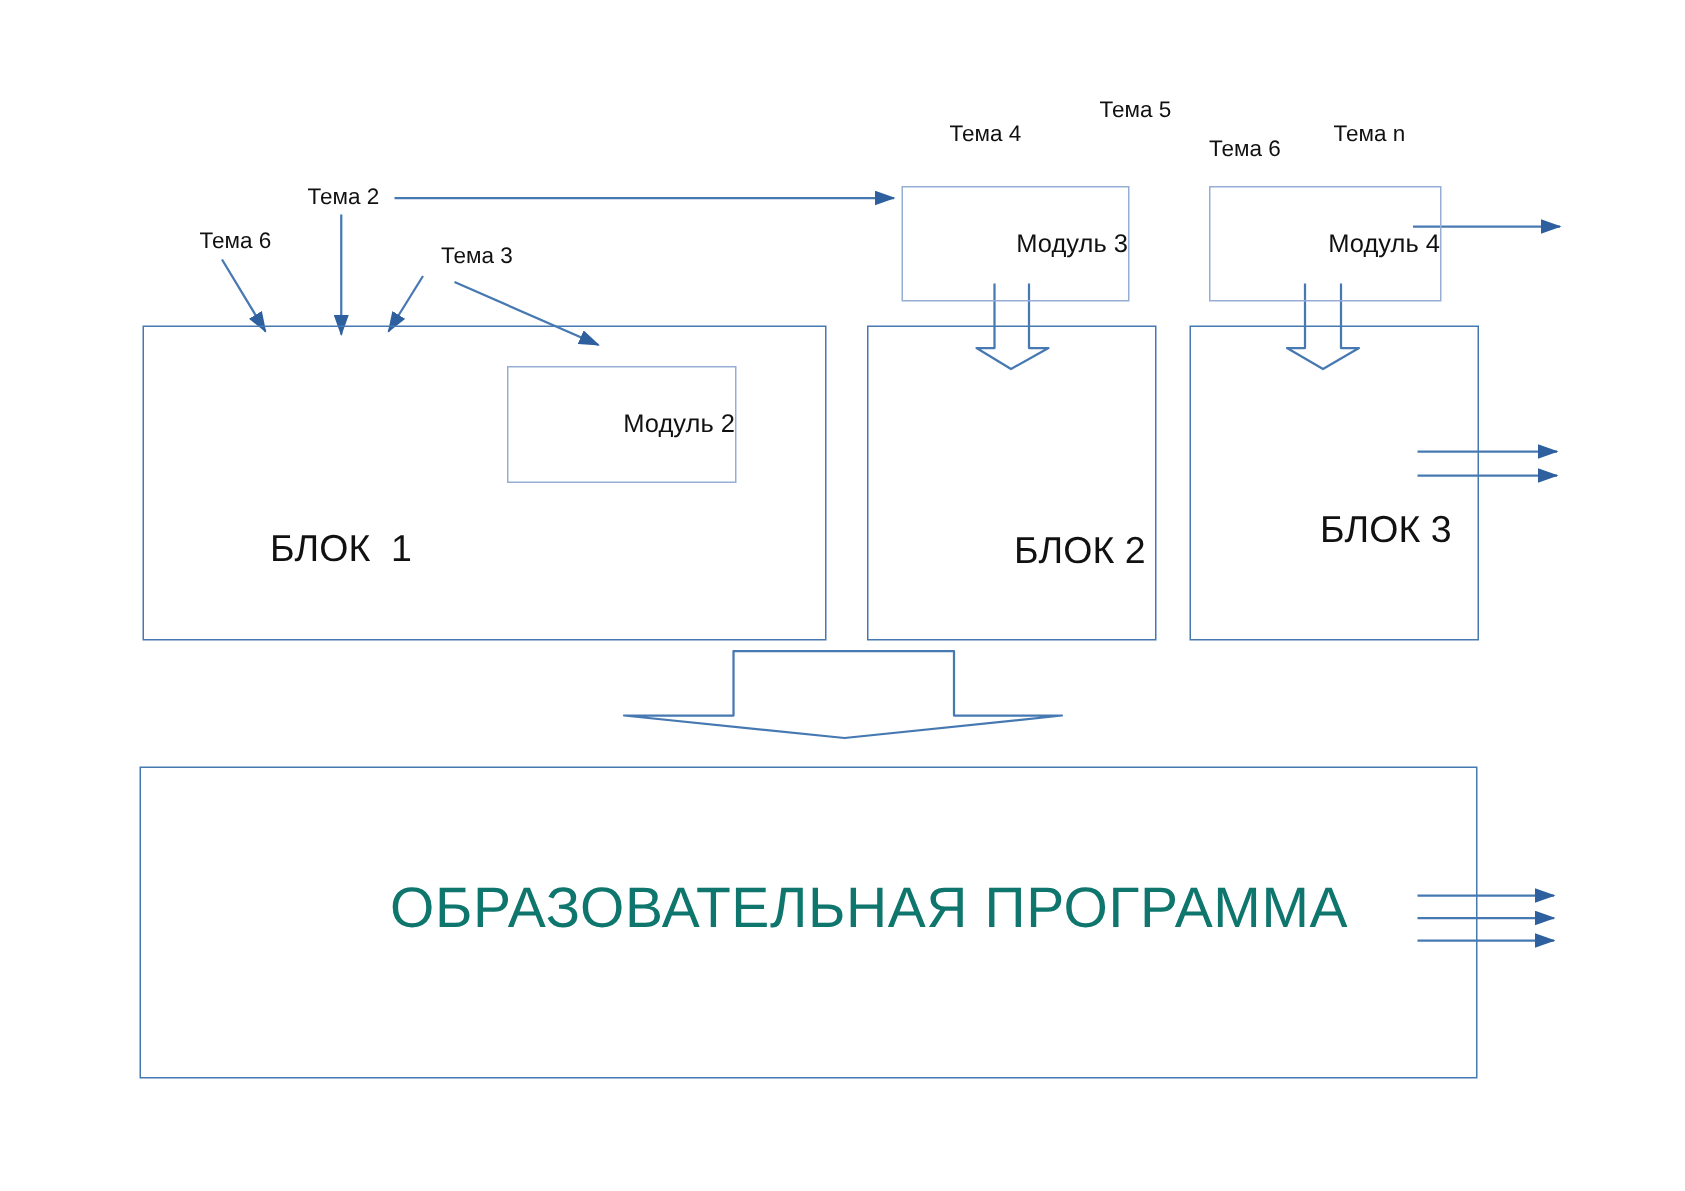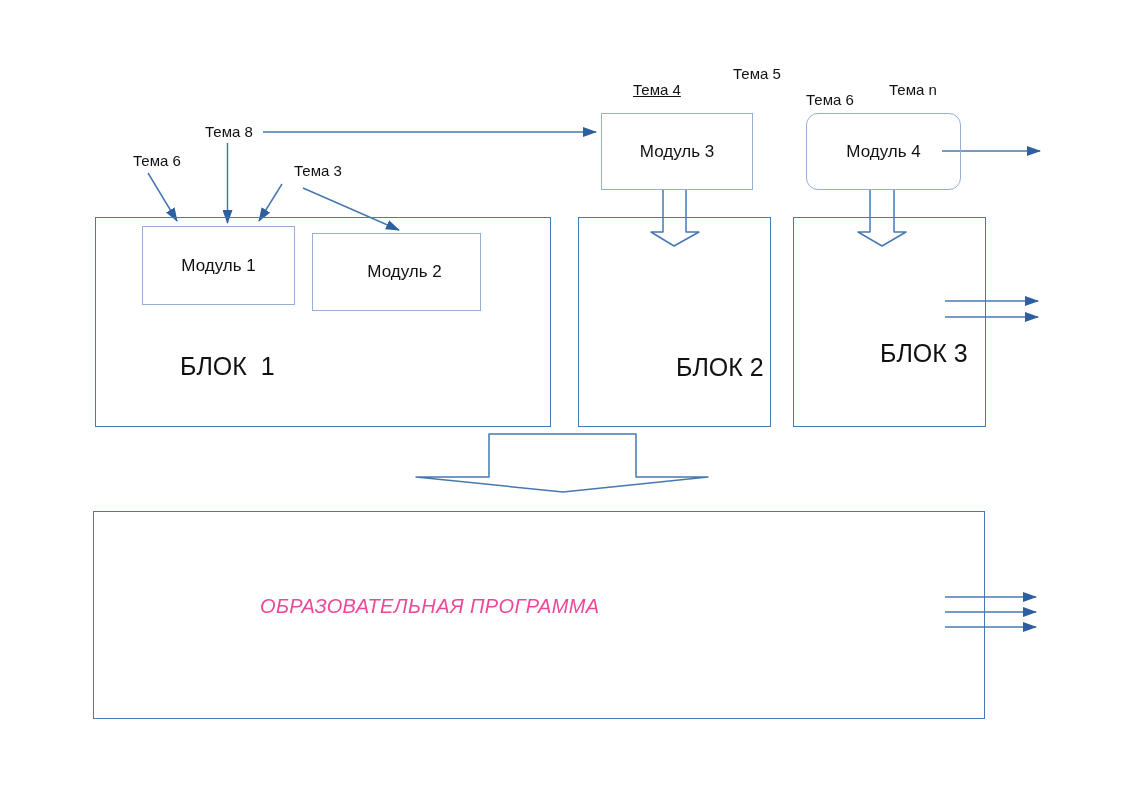--- a/index.html
+++ b/index.html
@@ -29,21 +29,22 @@
     line-height: 16px;
     white-space: pre;
     color: #111111;
   }
   .module-box {
     position: absolute;
     border: 1.2px solid #96aed4;
     background: transparent;
     display: flex;
     align-items: center;
-    justify-content: center;
+    justify-content: flex-end;
+    margin-top: 11px;
   }
   .module-label {
     font-size: 17px;
     white-space: pre;
     color: #111111;
   }
   .block-box {
     position: absolute;
     border: 1.6px solid #4678b2;
     background: transparent;
@@ -61,26 +62,25 @@
     top: 511px;
     width: 890px;
     height: 206px;
     border: 1.6px solid #4678b2;
     background: transparent;
   }
   .program-label {
     position: absolute;
     left: 260px;
     top: 590px;
-    font-size: 20px;
+    font-size: 38px;
     line-height: 32px;
     letter-spacing: 0.4px;
     white-space: pre;
-    color: #ec4899;
-    font-style: italic;
+    color: #0f766e;
   }
 </style>
 </head>
 <body>
 
 <div class="canvas">
 
   <svg class="connectors" viewBox="0 0 1123 794" xmlns="http://www.w3.org/2000/svg">
     <defs>
       <marker id="ah" viewBox="0 0 14 10" refX="13" refY="5" markerWidth="14" markerHeight="10" markerUnits="userSpaceOnUse" orient="auto">
@@ -106,44 +106,41 @@
 
     <line x1="945" y1="301" x2="1038" y2="301" stroke="#4678b2" stroke-width="1.5" marker-end="url(#ah)"></line>
     <line x1="945" y1="317" x2="1038" y2="317" stroke="#4678b2" stroke-width="1.5" marker-end="url(#ah)"></line>
 
     <line x1="945" y1="597" x2="1036" y2="597" stroke="#4678b2" stroke-width="1.5" marker-end="url(#ah)"></line>
     <line x1="945" y1="612" x2="1036" y2="612" stroke="#4678b2" stroke-width="1.5" marker-end="url(#ah)"></line>
     <line x1="945" y1="627" x2="1036" y2="627" stroke="#4678b2" stroke-width="1.5" marker-end="url(#ah)"></line>
   </svg>
 
   <div class="tema-label" style="left:133px; top:153px;">Тема 6</div>
-  <div class="tema-label" style="left:205px; top:124px;">Тема 8</div>
+  <div class="tema-label" style="left:205px; top:124px;">Тема 2</div>
   <div class="tema-label" style="left:270px; top:163px;margin-left:24px;">Тема 3</div>
-  <div class="tema-label" style="left:633px; top:82px;text-decoration:underline;">Тема 4</div>
+  <div class="tema-label" style="left:633px; top:82px;">Тема 4</div>
   <div class="tema-label" style="left:733px; top:66px;">Тема 5</div>
   <div class="tema-label" style="left:806px; top:92px;">Тема 6</div>
   <div class="tema-label" style="left:889px; top:82px;text-align:right;">Тема n</div>
 
   <div class="block-box" style="left:95px; top:217px; width:454px; height:208px;"></div>
   <div class="block-box" style="left:578px; top:217px; width:191px; height:208px;"></div>
   <div class="block-box" style="left:793px; top:217px; width:191px; height:208px;"></div>
 
   <div class="block-label" style="left:180px; top:353px;text-align:right;">БЛОК  1</div>
   <div class="block-label" style="left:676px; top:354px;">БЛОК 2</div>
   <div class="block-label" style="left:880px; top:340px;">БЛОК 3</div>
 
-  <div class="module-box" style="left:142px; top:226px; width:151px; height:77px;">
-    <span class="module-label">Модуль 1</span>
-  </div>
-  <div class="module-box" style="left:312px; top:233px; width:151px; height:76px;padding-left:16px;">
+  <div class="module-box" style="left:338px; top:233px; width:151px; height:76px;">
     <span class="module-label">Модуль 2</span>
   </div>
   <div class="module-box" style="left:601px; top:113px; width:150px; height:75px;">
     <span class="module-label">Модуль 3</span>
   </div>
-  <div class="module-box" style="left:806px; top:113px; width:153px; height:75px;border-radius:12px;">
+  <div class="module-box" style="left:806px; top:113px; width:153px; height:75px;">
     <span class="module-label">Модуль 4</span>
   </div>
 
   <div class="program-box"></div>
   <div class="program-label">ОБРАЗОВАТЕЛЬНАЯ ПРОГРАММА</div>
 
 </div>
 
 </body></html>

